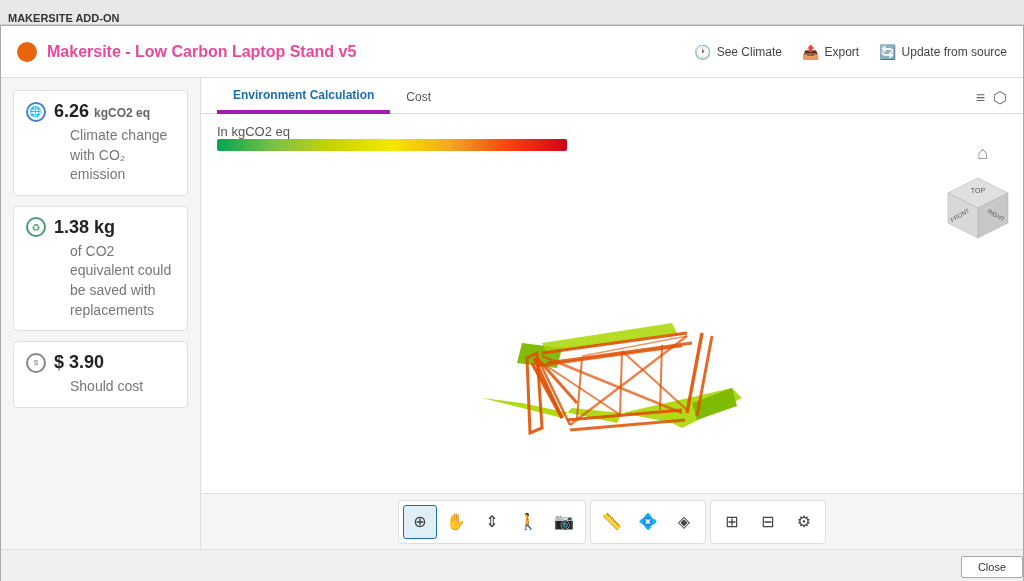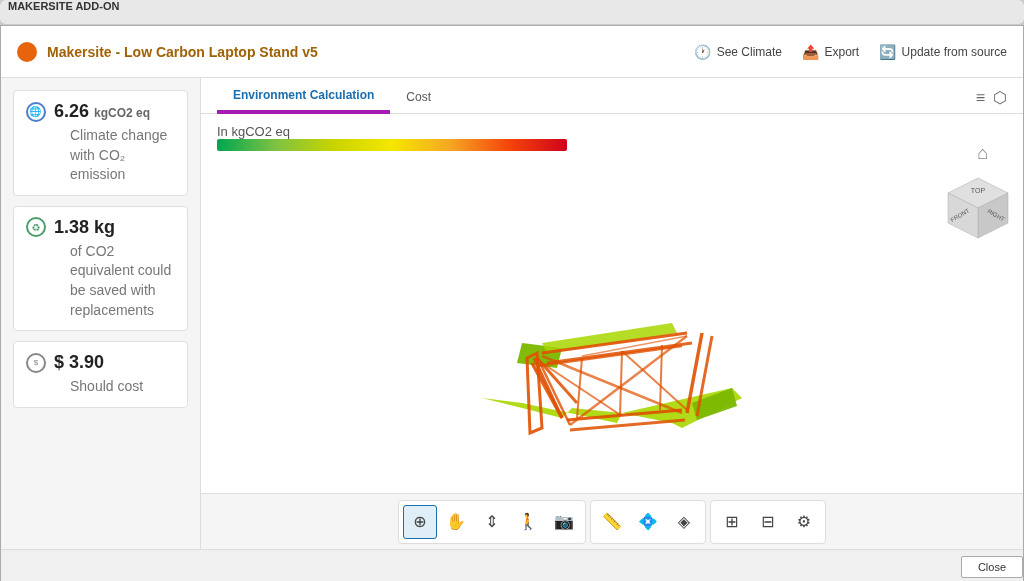--- a/index.html
+++ b/index.html
@@ -10,24 +10,23 @@
       width: 1024px;
       height: 581px;
       overflow: hidden;
     }
 
     
     .title-bar {
       background: #e8e8e8;
       height: 22px;
       display: flex;
-      align-items: flex-end;
+      align-items: flex-start;
       padding: 12px 8px;
       border-bottom: 1px solid #ccc;
-      border-radius: 6px;
     }
     .title-bar-text {
       font-size: 11px;
       color: #333;
       font-weight: bold;
     }
 
     
     .main-window {
       background: #f5f5f5;
@@ -51,23 +50,23 @@
     }
     .header-logo {
       width: 20px;
       height: 20px;
       background: #e8640c;
       border-radius: 50%;
       margin-right: 10px;
       flex-shrink: 0;
     }
     .header-title {
-      font-size: 14px;
+      font-size: 16px;
       font-weight: bold;
-      color: #a16207;
+      color: #ec4899;
       flex: 1;
     }
     .header-actions {
       display: flex;
       align-items: center;
       gap: 20px;
     }
     .header-action-btn {
       display: flex;
       align-items: center;

